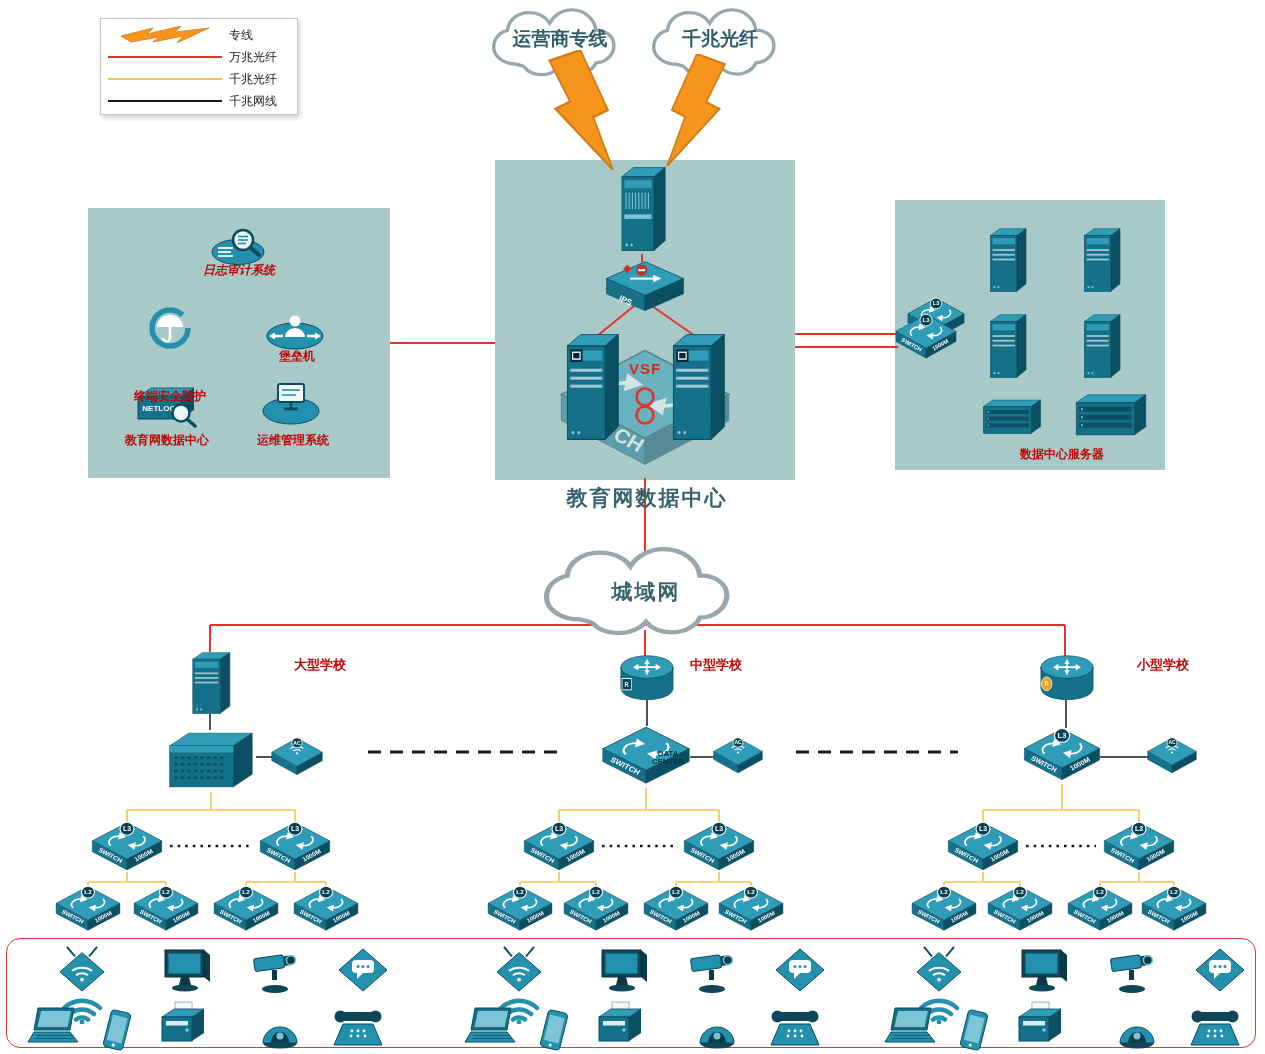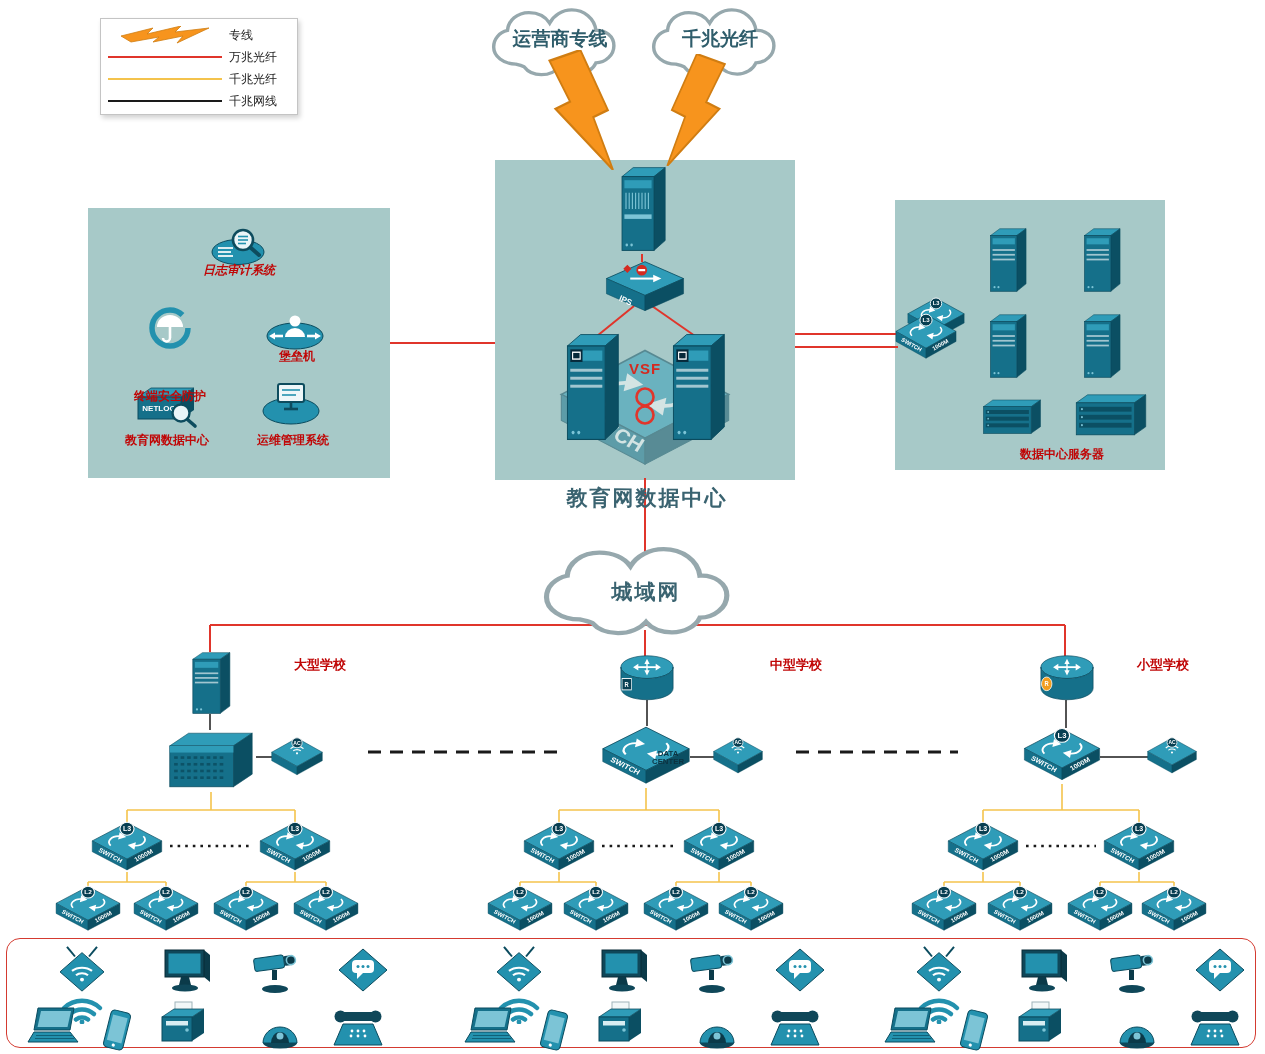--- a/index.html
+++ b/index.html
@@ -1206,17 +1206,17 @@
   <div class="lbl dc-title" style="left:647px;top:484px;">教育网数据中心</div>
 
   <div class="lbl red" style="left:239px;top:262px;font-style:italic;">日志审计系统</div>
   <div class="lbl red" style="left:170px;top:356px;margin-top:32px;">终端安全防护</div>
   <div class="lbl red" style="left:297px;top:348px;">堡垒机</div>
   <div class="lbl red" style="left:167px;top:432px;">教育网数据中心</div>
   <div class="lbl red" style="left:293px;top:432px;">运维管理系统</div>
   <div class="lbl red" style="left:1062px;top:446px;">数据中心服务器</div>
 
   <div class="lbl red school" style="left:320px;top:656px;">大型学校</div>
-  <div class="lbl red school" style="left:796px;top:656px;">中型学校</div>
+  <div class="lbl red school" style="left:716px;top:656px;">中型学校</div>
   <div class="lbl red school" style="left:1163px;top:656px;">小型学校</div>
 
   <div class="lbl vsf" style="left:645px;top:360px;">VSF</div>
 </div>
 
 </body></html>

